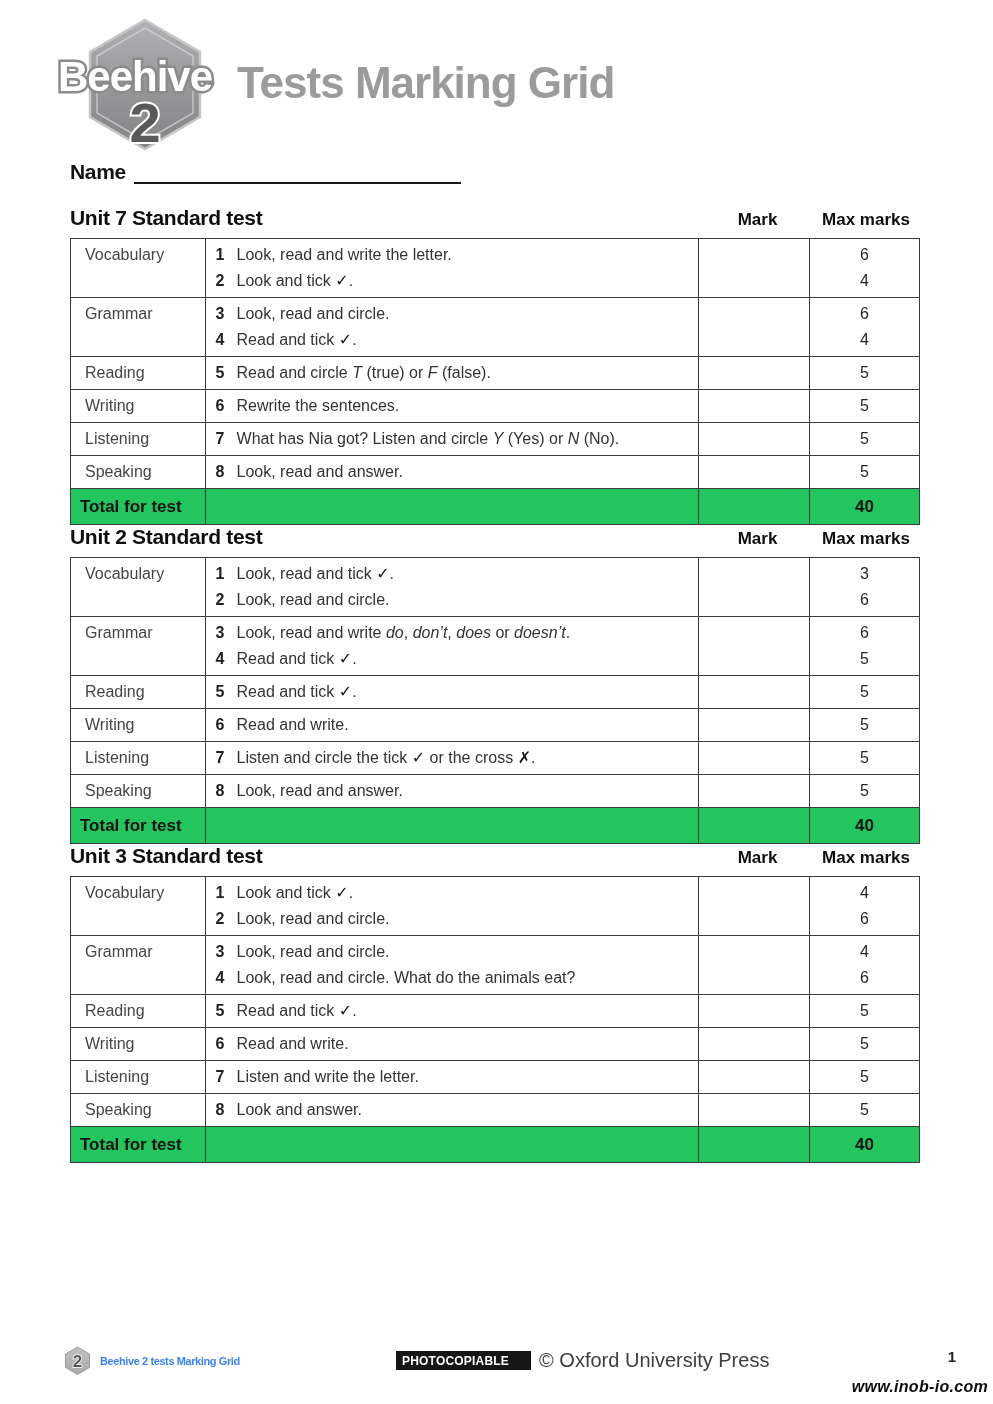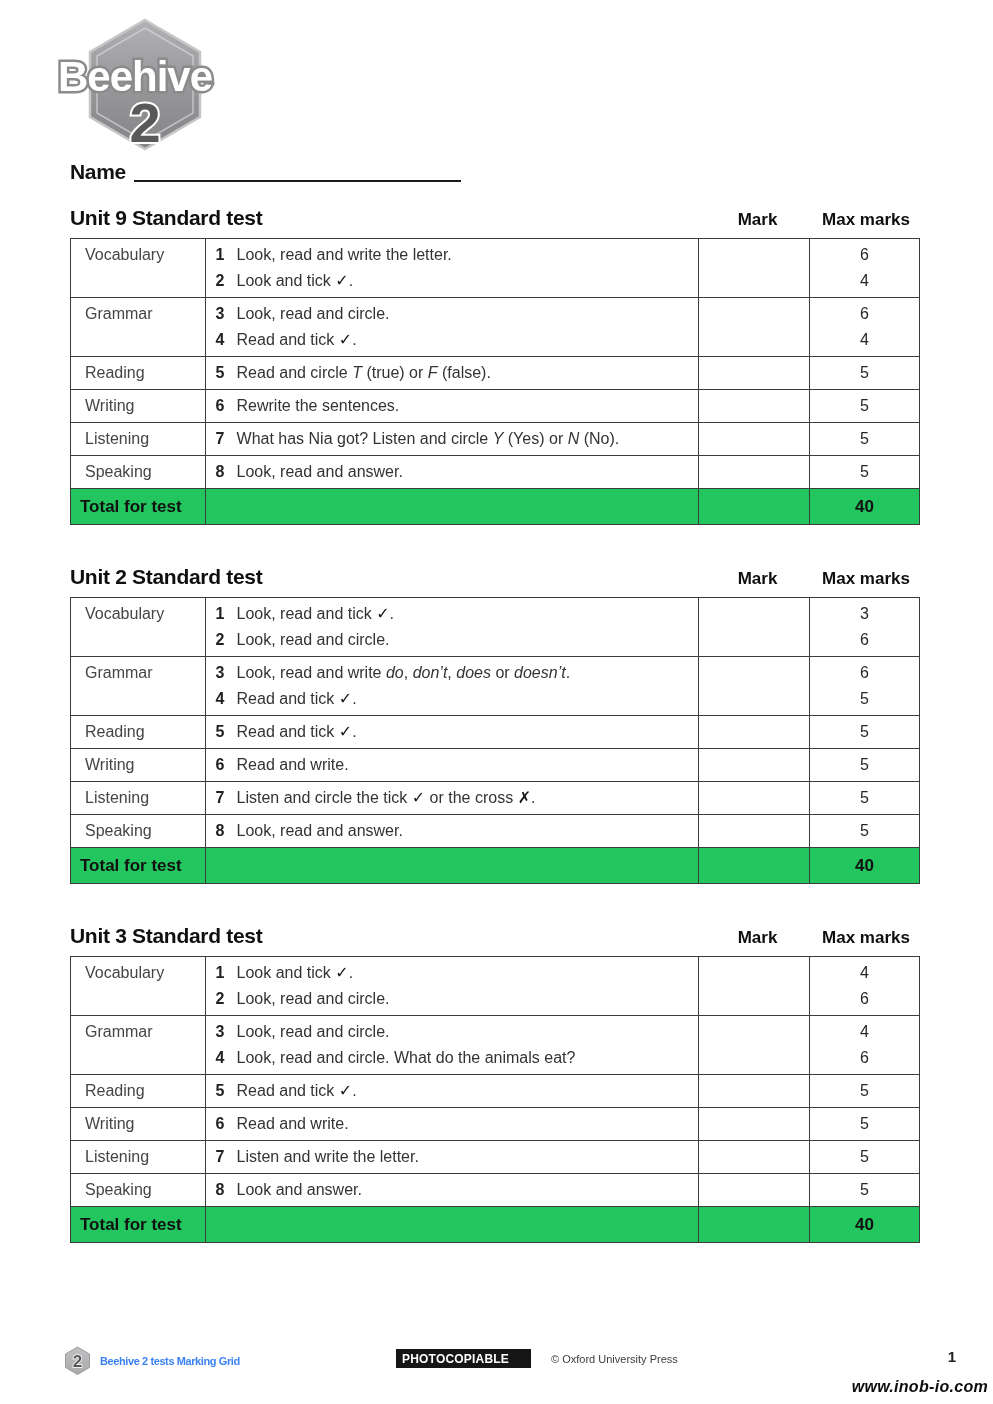--- a/index.html
+++ b/index.html
@@ -16,33 +16,33 @@
 
   
   .logo { position:absolute; left:48px; top:18px; width:175px; height:133px; }
   .page-title {
     position:absolute; left:237px; top:58px;
     font-size:44px; font-weight:bold; letter-spacing:-1px;
     color:#9b9b9d;
   }
 
   
-  .name-row { position:absolute; left:70px; top:160px; display:flex; }
+  .name-row { position:absolute; left:70px; top:160px; display:flex; align-items:flex-end; }
   .name-label { font-size:21px; font-weight:bold; color:#121212; letter-spacing:-0.3px; }
   .name-line { display:inline-block; width:327px; border-bottom:2.5px solid #1a1a1a; margin-left:8px; height:22px; }
 
   
   .content { position:absolute; left:70px; top:206px; width:850px; }
   .unit-head { display:flex; align-items:baseline; width:850px; }
   .unit-head + table { margin-top:8px; }
   .unit-title { flex:1; font-size:21px; font-weight:bold; color:#0f0f0f; letter-spacing:-0.3px; }
   .col-label { font-size:17px; font-weight:bold; color:#0f0f0f; text-align:center; }
   .col-label.mark { width:109px; }
   .col-label.max  { width:108px; }
-  .unit-head.later { margin-top:40px; }
+  .unit-head.later { }
 
   table.grid { border-collapse:collapse; table-layout:fixed; width:850px; border:1.5px solid #353535; }
   table.grid td { border:1px solid #3b3b3b; vertical-align:top; font-size:16px; }
   td.cat   { width:132px; padding:3px 6px 3px 14px; color:#454545; line-height:26px; }
   td.tasks { width:484px; padding:3px 6px 3px 10px; }
   td.mark  { width:109px; }
   td.max   { width:108px; padding:3px 0; text-align:center; color:#272727; font-size:17px; }
   .task { line-height:26px; color:#333; white-space:nowrap; }
   .task .num { font-weight:bold; color:#222; display:inline-block; min-width:12px; margin-right:9px; }
   .task i { font-style:italic; }
@@ -64,21 +64,21 @@
   .footer { position:absolute; left:0; top:1346px; width:993px; height:30px; }
   .footer-left { position:absolute; left:64px; top:0; display:flex; align-items:center; }
   .footer-hex { width:27px; height:29px; }
   .doc-title { margin-left:9px; font-size:11px; font-weight:bold; color:#3b82f6; letter-spacing:-0.4px; }
   .footer-center { position:absolute; left:396px; top:3px; display:flex; align-items:center; }
   .photocopiable {
     background:#161616; color:#ffffff;
     font-size:12px; font-weight:bold; letter-spacing:0.2px;
     padding:3px 22px 2px 6px;
   }
-  .copyright { margin-left:20px; font-size:11px; color:#3d3d3d; }
+  .copyright { margin-left:8px; font-size:20px; color:#3d3d3d; }
   .page-number { position:absolute; right:37px; top:2px; font-size:15px; font-weight:bold; color:#222; }
   .site-url {
     position:absolute; right:5px; top:1378px;
     font-size:16px; font-weight:bold; font-style:italic;
     letter-spacing:0.3px; color:#0d0d0d;margin-left:37px;
   }
 </style>
 </head>
 <body>
 
@@ -97,29 +97,30 @@
       </linearGradient>
     </defs>
     <g>
       <polygon points="97,2 152,34 152,99 97,131 42,99 42,34" fill="url(#hexg)" stroke="#c6c6c8" stroke-width="2.5"></polygon>
       <polygon points="97,10 145,38 145,95 97,123 49,95 49,38" fill="none" stroke="#d9d9db" stroke-width="1.5" opacity="0.7"></polygon>
     </g>
     <text x="87" y="73" text-anchor="middle" font-family="Liberation Sans, DejaVu Sans, sans-serif" font-size="42" font-weight="bold" letter-spacing="-1" fill="#ffffff" stroke="#8b8b8d" stroke-width="5" paint-order="stroke">Beehive</text>
     <text x="97" y="124" text-anchor="middle" font-family="Liberation Sans, DejaVu Sans, sans-serif" font-size="56" font-weight="bold" fill="#59595b" stroke="#ffffff" stroke-width="4" paint-order="stroke">2</text>
   </svg>
 
+  <h1 class="page-title">Tests Marking Grid</h1>
 
   <div class="name-row">
     <span class="name-label">Name</span>
     <span class="name-line"></span>
   </div>
 
   <div class="content" id="tables-host">
   <div class="unit-head">
-    <span class="unit-title">Unit 9 Standard test</span>
+    <span class="unit-title">Unit 7 Standard test</span>
     <span class="col-label mark">Mark</span>
     <span class="col-label max">Max marks</span>
   </div>
   <table class="grid">
 
     <tbody>
           <tr>
       <td class="cat">Vocabulary</td>
       <td class="tasks">
         <div class="task"><span class="num">1</span>Look, read and write the letter.</div>

